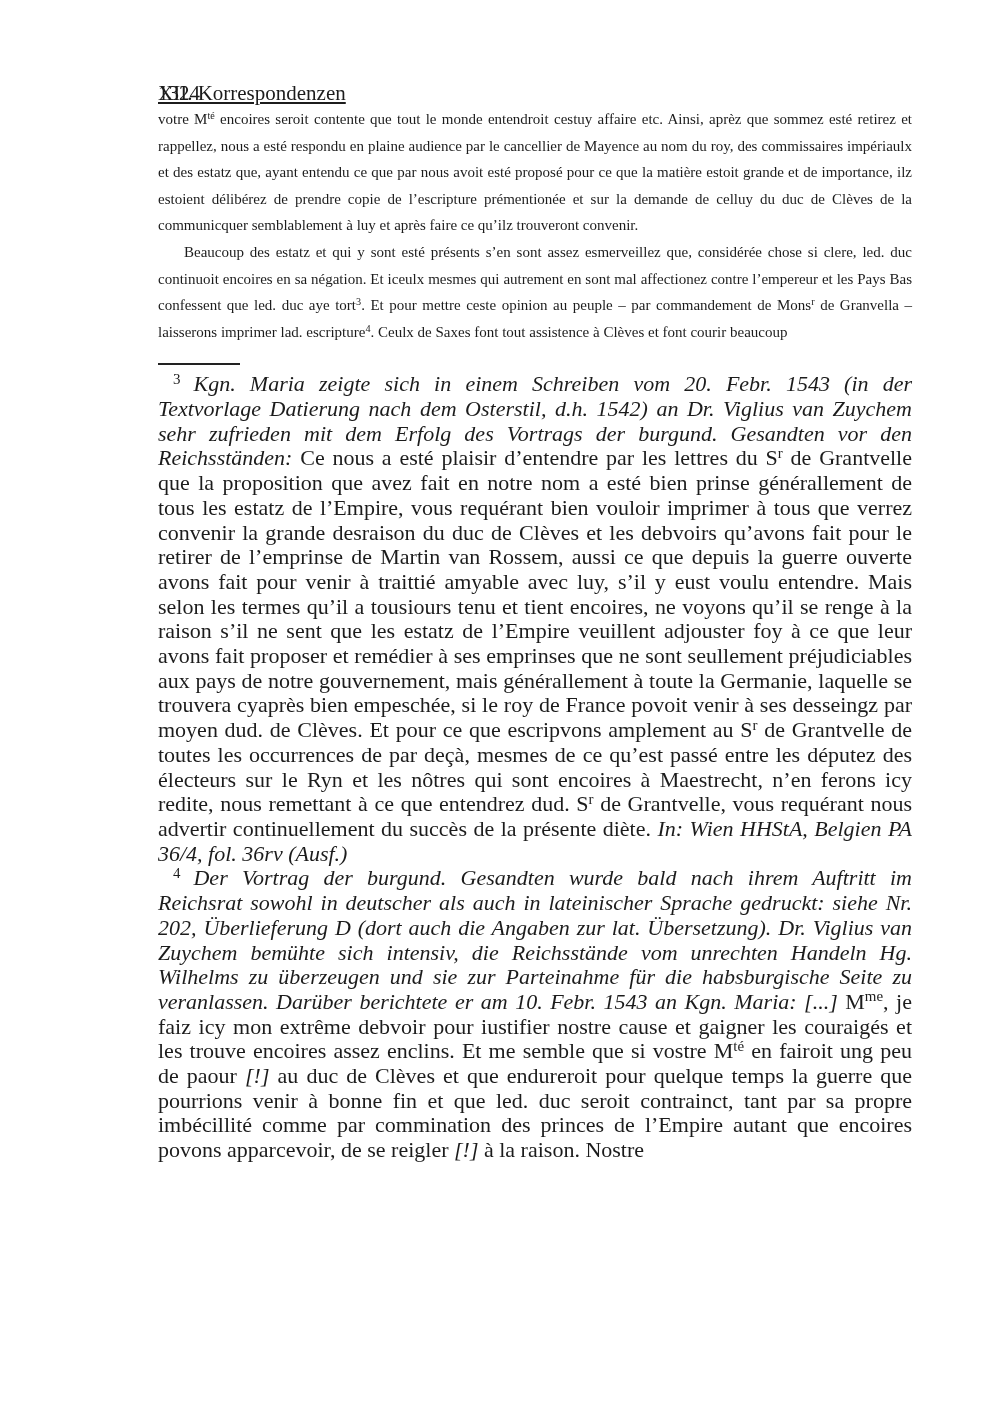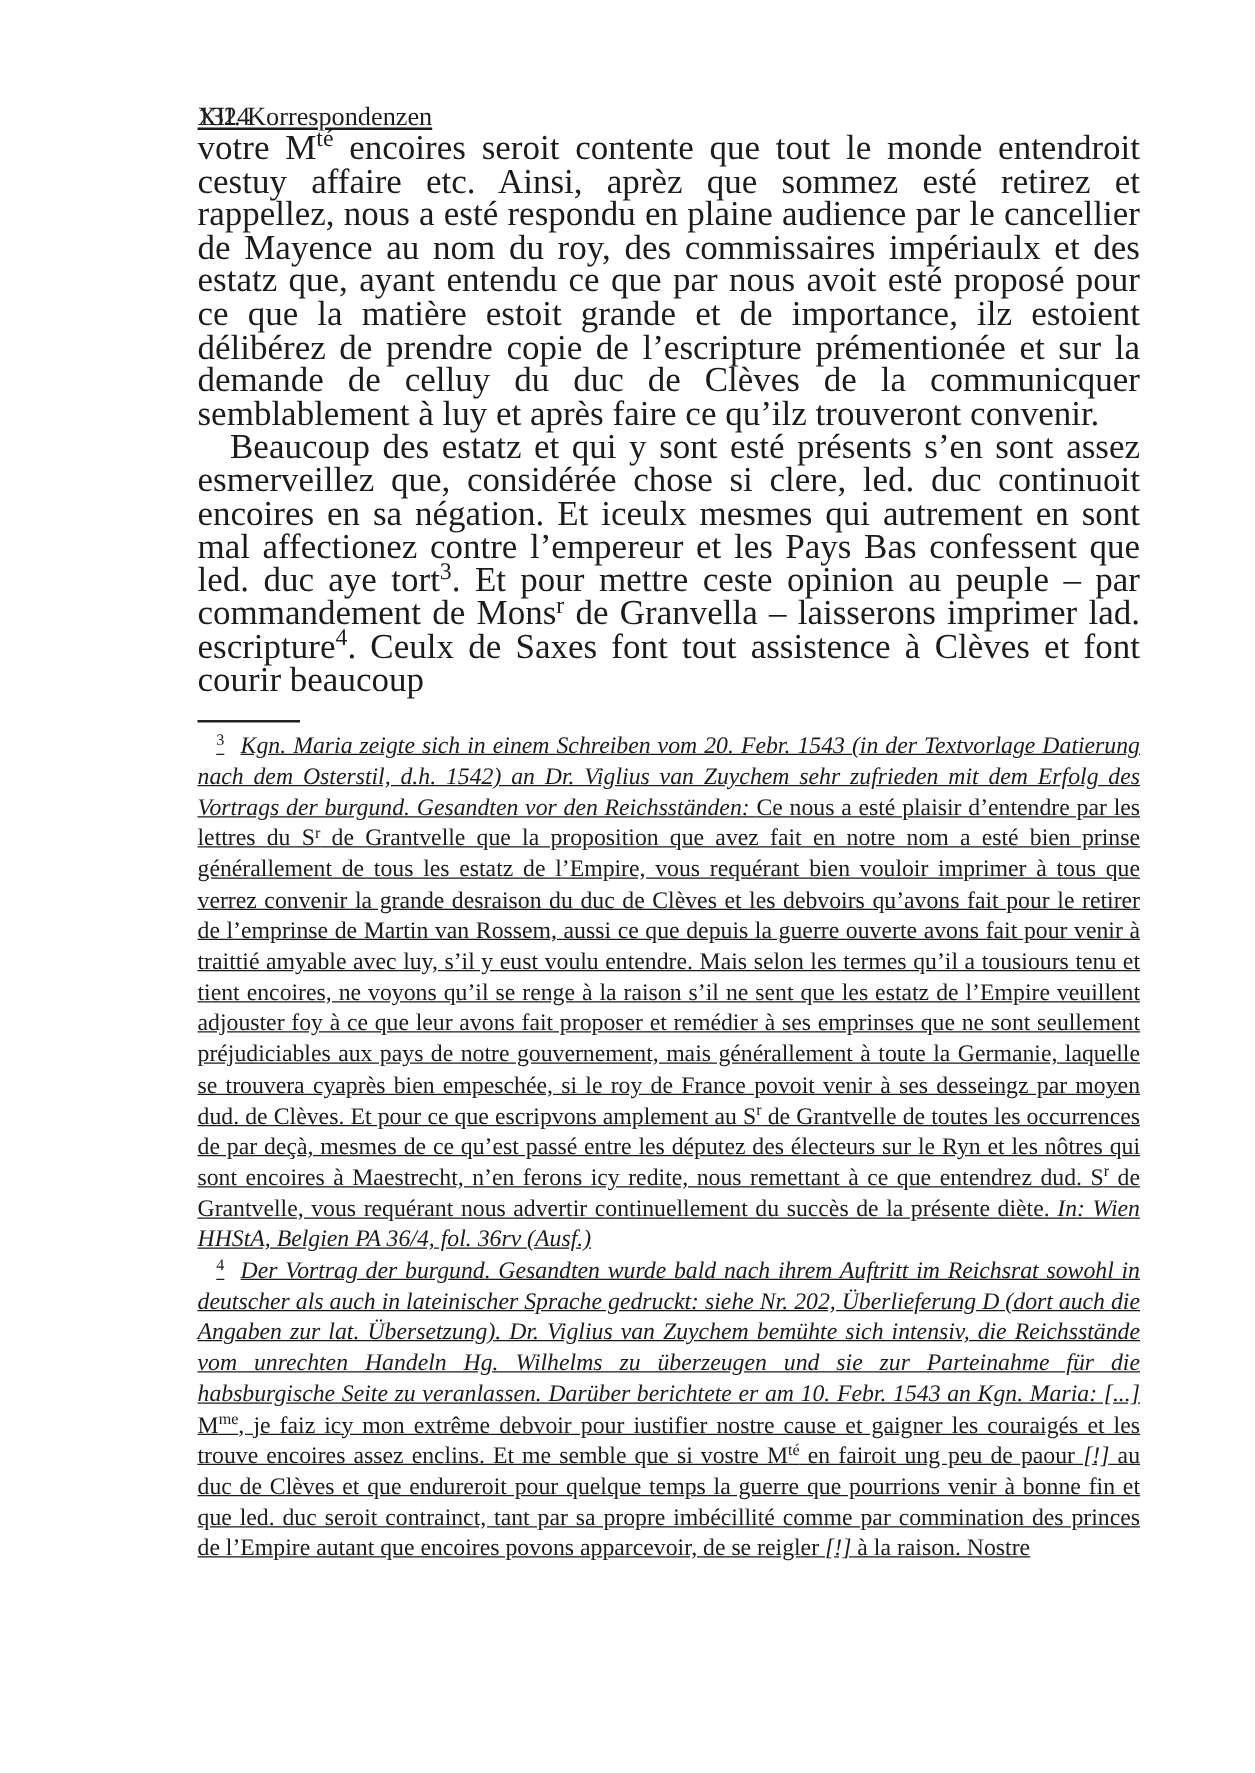--- a/index.html
+++ b/index.html
@@ -32,43 +32,42 @@
   .page-number {
     position: absolute;
     left: 0;
     top: 0;
   }
   .running-head {
     display: block;
     text-align: left;
   }
   .body-text {
-    font-size: 28px;
+    font-size: 15px;
     line-height: 26.6px;
     text-align: justify;
     hyphens: none;
   }
   .para {
     margin: 0;
   }
   .para.indent {
     text-indent: 26px;
   }
   .footnote-rule {
     width: 82px;
     height: 0;
     border-top: 2px solid #222222;
     margin: 18px 0 7px 0;
   }
   .footnotes {
-    font-size: 19px;
+    font-size: 22px;
     line-height: 24.7px;
     text-align: justify;
     hyphens: none;
-    text-decoration: underline;
   }
   .footnote {
     margin: 0;
     text-indent: 15px;
   }
   .fn-marker {
     margin-right: 13px;
   }
   sup {
     font-size: 0.68em;

